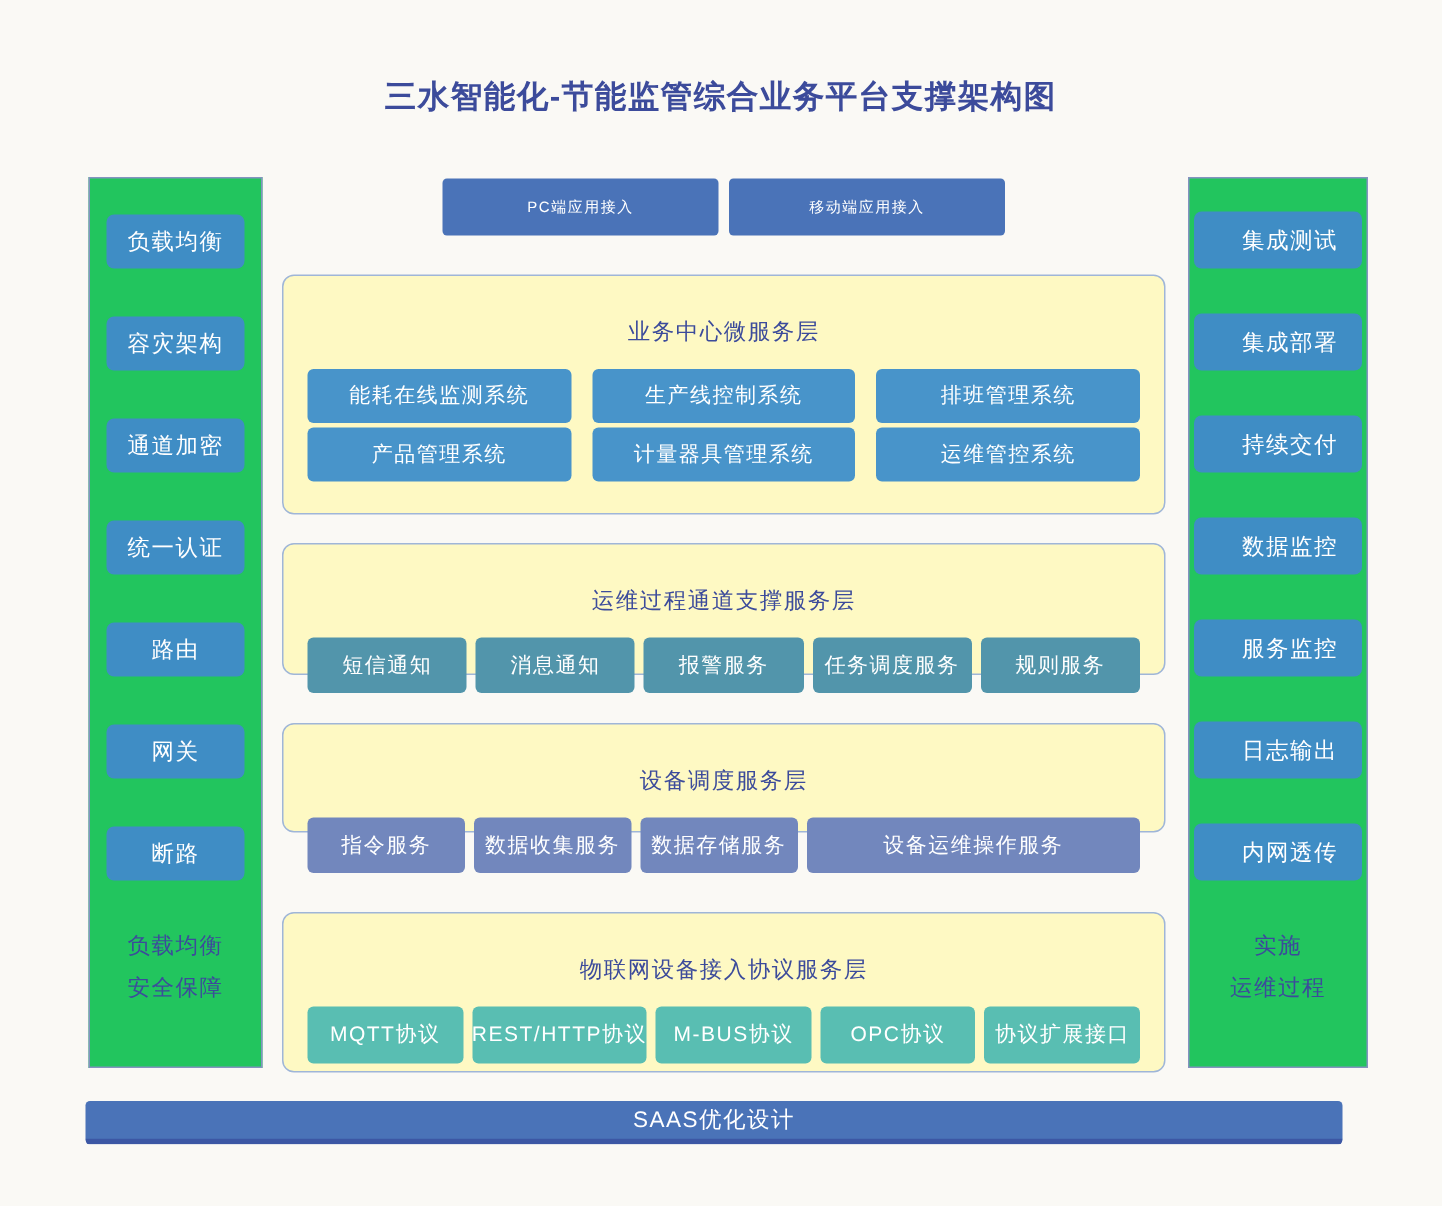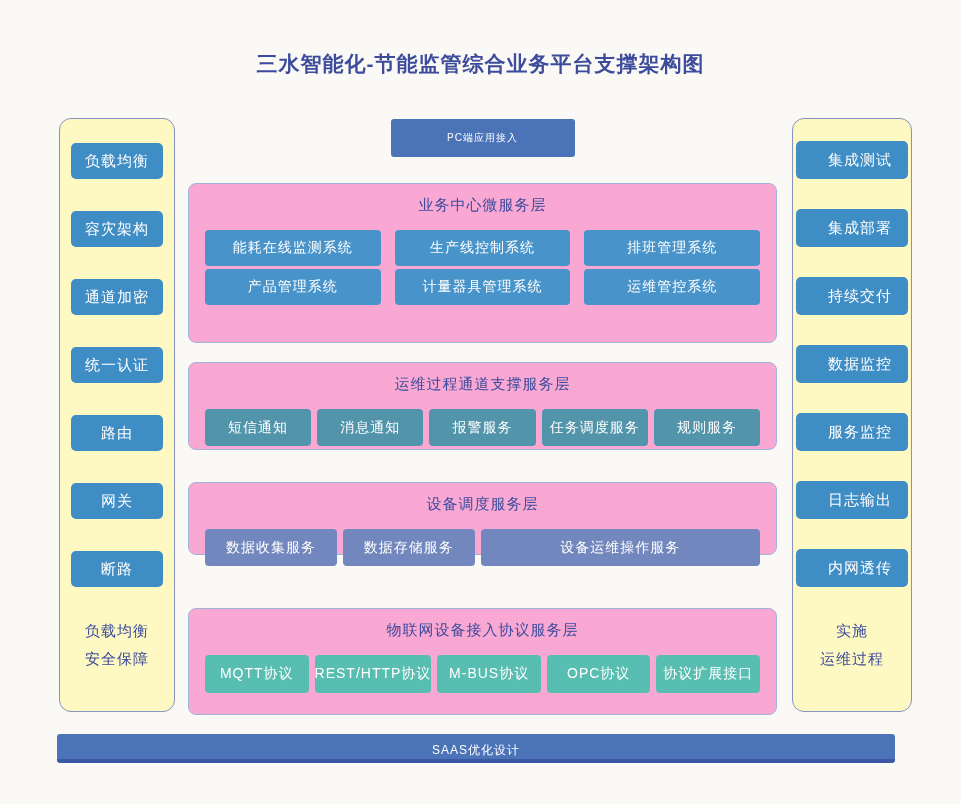--- a/index.html
+++ b/index.html
@@ -34,22 +34,22 @@
     background: var(--blue-primary, #4a73b8);
     color: #fff; font-size: 10px;
     display: flex; align-items: center; justify-content: center;
     border-radius: 3px;
     letter-spacing: 1px;
   }
   
   .side-panel {
     position: absolute; top: 118px; height: 594px;
     border: 1px solid var(--panel-border, #8493c0);
-    border-radius: 12px;
-    background: #fef9c3;
+    border-radius: 0;
+    background: #22c55e;
     box-sizing: border-box;
     display: flex; flex-direction: column; align-items: center;
   }
   .side-panel.left  { left: 59px;  width: 116px; padding-top: 24px; }
   .side-panel.right { left: 792px; width: 120px; padding-top: 22px; }
   .side-items {
     display: flex; flex-direction: column; align-items: center;
     width: 100%;
   }
   .left  .side-items { gap: 32px; }
@@ -71,23 +71,23 @@
     color: var(--title-color, #3c4b9b);
     font-size: 15px;
     line-height: 28px;
     letter-spacing: 1px;
   }
   
   .layer {
     position: absolute; left: 188px; width: 589px;
     border: 1px solid var(--layer-border, #9fb6d8);
     border-radius: 8px;
-    background: #f9a8d4;
+    background: #fef9c3;
     box-sizing: border-box;
-    padding: 12px 16px 16px;
+    padding: 28px 16px 16px;
   }
   .layer-title {
     text-align: center;
     color: var(--title-color, #3c4b9b);
     font-size: 15px;
     letter-spacing: 1px;
     margin-bottom: 15px;
   }
   .items { display: flex; gap: 6px; }
   .btn {
@@ -109,34 +109,35 @@
   .layer3 .btn:last-child { flex: 2.12; }
   .layer4 { top: 608px; height: 107px; }
   .layer4 .btn { height: 38px; background: var(--teal-green, #59beb2); }
   
   .bottom-bar {
     position: absolute;
     left: 57px; top: 734px; width: 838px; height: 25px;
     background: var(--blue-primary, #4a73b8);
     border-bottom: 4px solid var(--blue-dark, #3c57a4);
     border-radius: 3px;
-    color: #fff; font-size: 12px;
-    display: flex; align-items: flex-end; justify-content: center;
+    color: #fff; font-size: 15px;
+    display: flex; align-items: center; justify-content: center;
     letter-spacing: 1px;
   }
 </style>
 </head>
 <body>
 
 <div class="page">
 
   <div class="title">三水智能化-节能监管综合业务平台支撑架构图</div>
 
   <div class="top-row">
       <div class="top-btn">PC端应用接入</div>
+      <div class="top-btn">移动端应用接入</div>
     </div>
 
   <div class="side-panel left">
     <div class="side-items">
         <div class="side-btn">负载均衡</div>
         <div class="side-btn">容灾架构</div>
         <div class="side-btn">通道加密</div>
         <div class="side-btn">统一认证</div>
         <div class="side-btn">路由</div>
         <div class="side-btn">网关</div>
@@ -183,20 +184,21 @@
         <div class="btn">消息通知</div>
         <div class="btn">报警服务</div>
         <div class="btn">任务调度服务</div>
         <div class="btn">规则服务</div>
       </div>
   </div>
 
   <div class="layer layer3">
     <div class="layer-title">设备调度服务层</div>
     <div class="items">
+        <div class="btn">指令服务</div>
         <div class="btn">数据收集服务</div>
         <div class="btn">数据存储服务</div>
         <div class="btn">设备运维操作服务</div>
       </div>
   </div>
 
   <div class="layer layer4">
     <div class="layer-title">物联网设备接入协议服务层</div>
     <div class="items">
         <div class="btn">MQTT协议</div>

